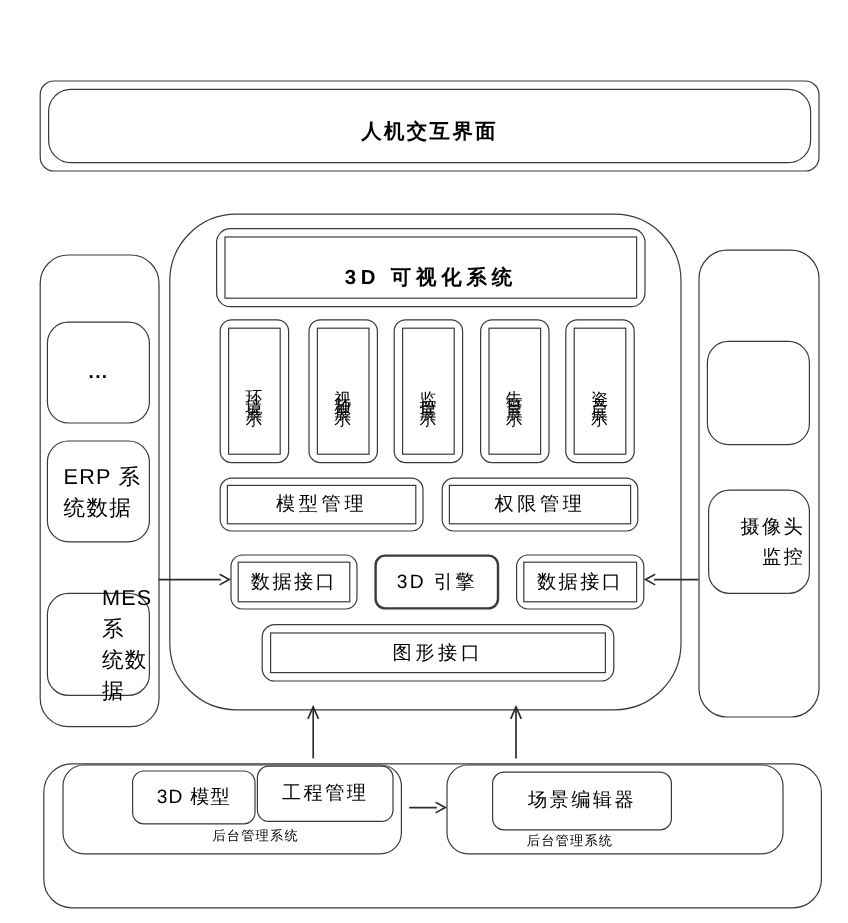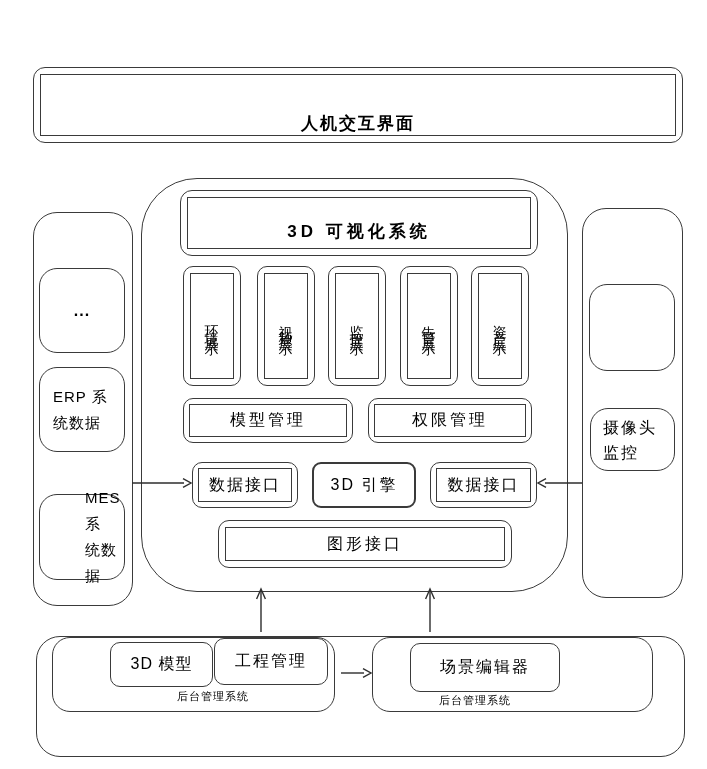--- a/index.html
+++ b/index.html
@@ -12,36 +12,36 @@
   
   .panel{border:1.5px solid #3a3a3a;background:#ffffff;}
   
   .rbox{border:1.4px solid #3a3a3a;background:#ffffff;border-radius:18px;
         display:flex;align-items:center;justify-content:center;text-align:center;}
   
   .dbl{border:1.4px solid #3a3a3a;background:#ffffff;border-radius:10px;}
   .dbl .dinner{position:absolute;inset:5px;border:1px solid #3a3a3a;
         display:flex;align-items:center;justify-content:center;text-align:center;}
   .lab16{font-size:16px;letter-spacing:3px;white-space:nowrap;}
-  .lab15{font-size:15px;letter-spacing:1px;}
+  .lab15{font-size:18px;letter-spacing:1px;}
   .pre{white-space:pre-line;}
   .vlabel{writing-mode:vertical-rl;text-orientation:upright;
           font-size:14px;letter-spacing:6px;line-height:1;}
   .title-bold{font-weight:bold;font-size:17px;letter-spacing:2px;}
   .caption{font-size:11px;letter-spacing:1px;text-align:center;white-space:nowrap;}
   svg.arrows{position:absolute;left:0;top:0;pointer-events:none;}
   svg.arrows line, svg.arrows path{stroke:#2d2d2d;stroke-width:1.4;fill:none;}
 </style>
 </head>
 <body>
 
 <div class="canvas">
 
   <div class="abs dbl" style="left:33px;top:67px;width:650px;height:76px;border-radius:12px;">
-    <div class="dinner" style="inset:6px;align-items:flex-end;padding-top:9px;">
+    <div class="dinner" style="inset:6px;align-items:center;padding-top:9px;border-radius:19px;">
       <span class="title-bold">人机交互界面</span>
     </div>
   </div>
 
   <div class="abs panel" style="left:33px;top:212px;width:100px;height:394px;border-radius:24px;"></div>
   <div class="abs rbox" style="left:39px;top:268px;width:86px;height:85px;">
     <span class="lab15" style="font-size:16px;font-weight:bold;">...</span>
   </div>
   <div class="abs rbox" style="left:39px;top:367px;width:86px;height:85px;justify-content:flex-start;padding-left:13px;text-align:left;">
     <span class="lab15 pre" style="line-height:26px;">ERP 系
@@ -114,21 +114,21 @@
   <div class="abs dbl" style="left:218px;top:520px;width:294px;height:48px;border-radius:11px;">
     <div class="dinner" style="inset:6px;">
         <span class="lab16">图形接口</span>
       </div>
   </div>
 
   <div class="abs panel" style="left:582px;top:208px;width:101px;height:390px;border-radius:24px;"></div>
   <div class="abs rbox" style="left:589px;top:284px;width:86px;height:87px;">
     <span></span>
   </div>
-  <div class="abs rbox" style="left:590px;top:408px;width:85px;height:63px;justify-content:flex-start;padding-left:12px;text-align:left;">
+  <div class="abs rbox" style="left:590px;top:408px;width:85px;height:87px;justify-content:flex-start;padding-left:26px;text-align:right;">
     <span class="pre" style="font-size:16px;line-height:25px;letter-spacing:2px;">摄像头
 监控</span>
   </div>
 
   <div class="abs panel" style="left:36px;top:636px;width:649px;height:121px;border-radius:24px;"></div>
 
   <div class="abs panel" style="left:52px;top:637px;width:283px;height:75px;border-radius:18px;border-width:1.4px;"></div>
   <div class="abs panel" style="left:372px;top:637px;width:281px;height:75px;border-radius:18px;border-width:1.4px;"></div>
 
   <div class="abs rbox" style="left:110px;top:642px;width:103px;height:45px;border-radius:10px;">

